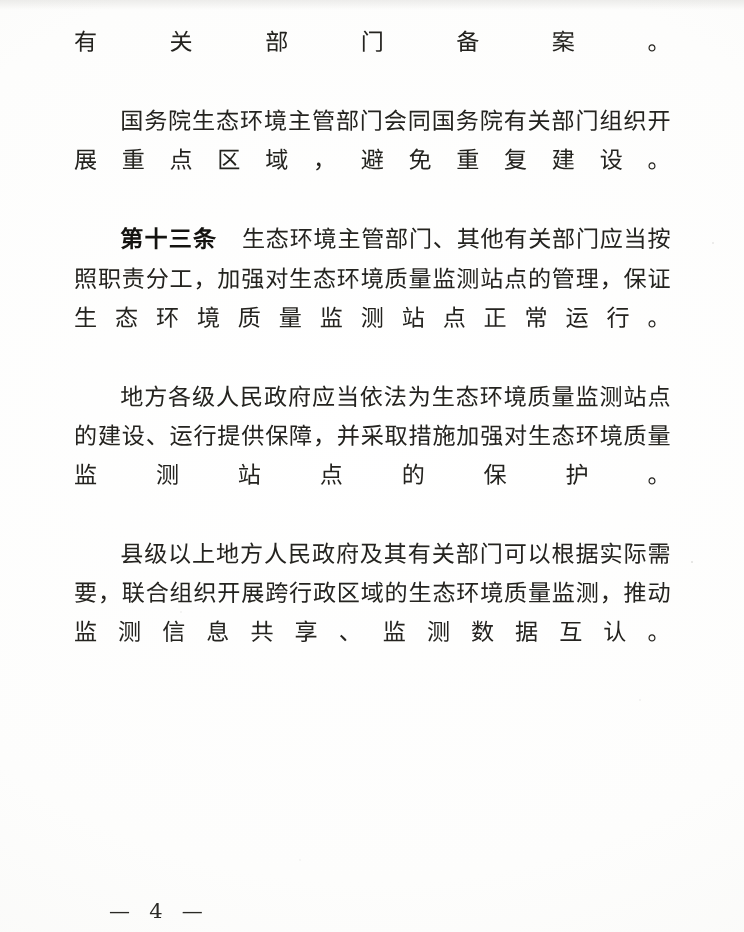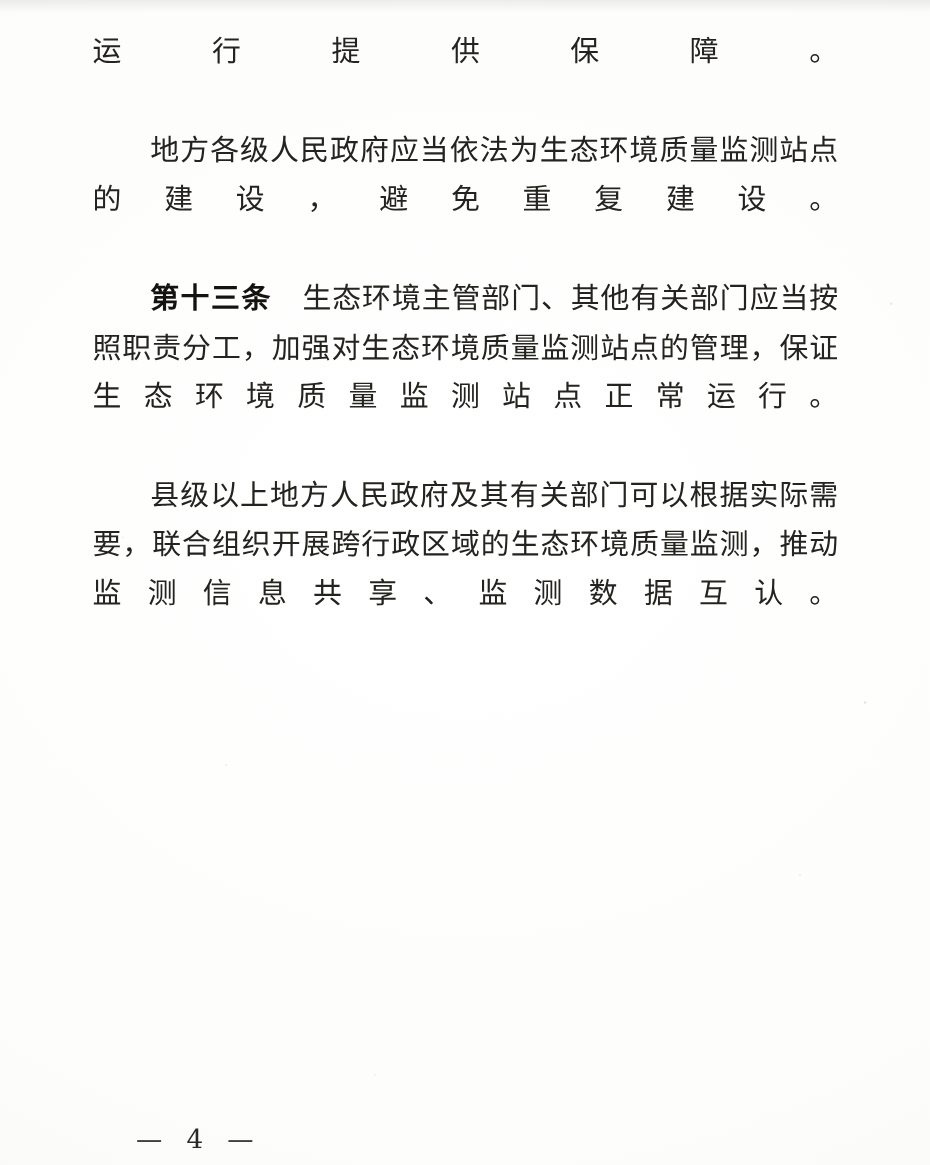--- a/index.html
+++ b/index.html
@@ -110,20 +110,21 @@
 </style>
 </head>
 <body>
 
 <div class="page">
   <div class="top-edge-shade"></div>
   <div class="scan-noise"></div>
 
   <div class="text-column" id="text-column">
 
-  <p class="para no-indent"><span class="para-text">运行提供保障。</span></p>
-      <p class="para"><span class="para-text">地方各级人民政府应当依法为生态环境质量监测站点的建设，避免重复建设。</span></p>
+  <p class="para no-indent"><span class="para-text">有关部门备案。</span></p>
+      <p class="para"><span class="para-text">国务院生态环境主管部门会同国务院有关部门组织开展重点区域，避免重复建设。</span></p>
       <p class="para"><span class="article-label">第十三条</span><span class="label-gap"></span><span class="para-text">生态环境主管部门、其他有关部门应当按照职责分工，加强对生态环境质量监测站点的管理，保证生态环境质量监测站点正常运行。</span></p>
+      <p class="para"><span class="para-text">地方各级人民政府应当依法为生态环境质量监测站点的建设、运行提供保障，并采取措施加强对生态环境质量监测站点的保护。</span></p>
       <p class="para"><span class="para-text">县级以上地方人民政府及其有关部门可以根据实际需要，联合组织开展跨行政区域的生态环境质量监测，推动监测信息共享、监测数据互认。</span></p>
     </div>
 
   <div class="page-footer">— 4 —</div>
 </div>
 
 </body></html>

